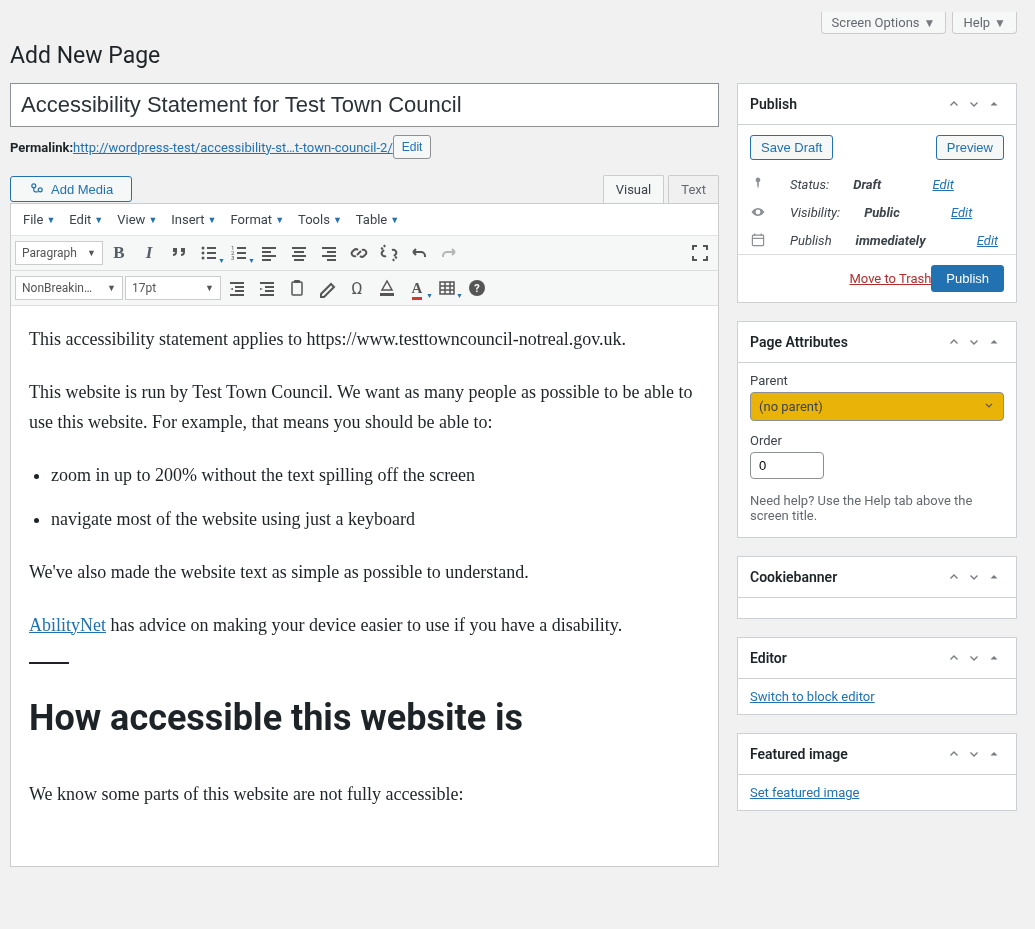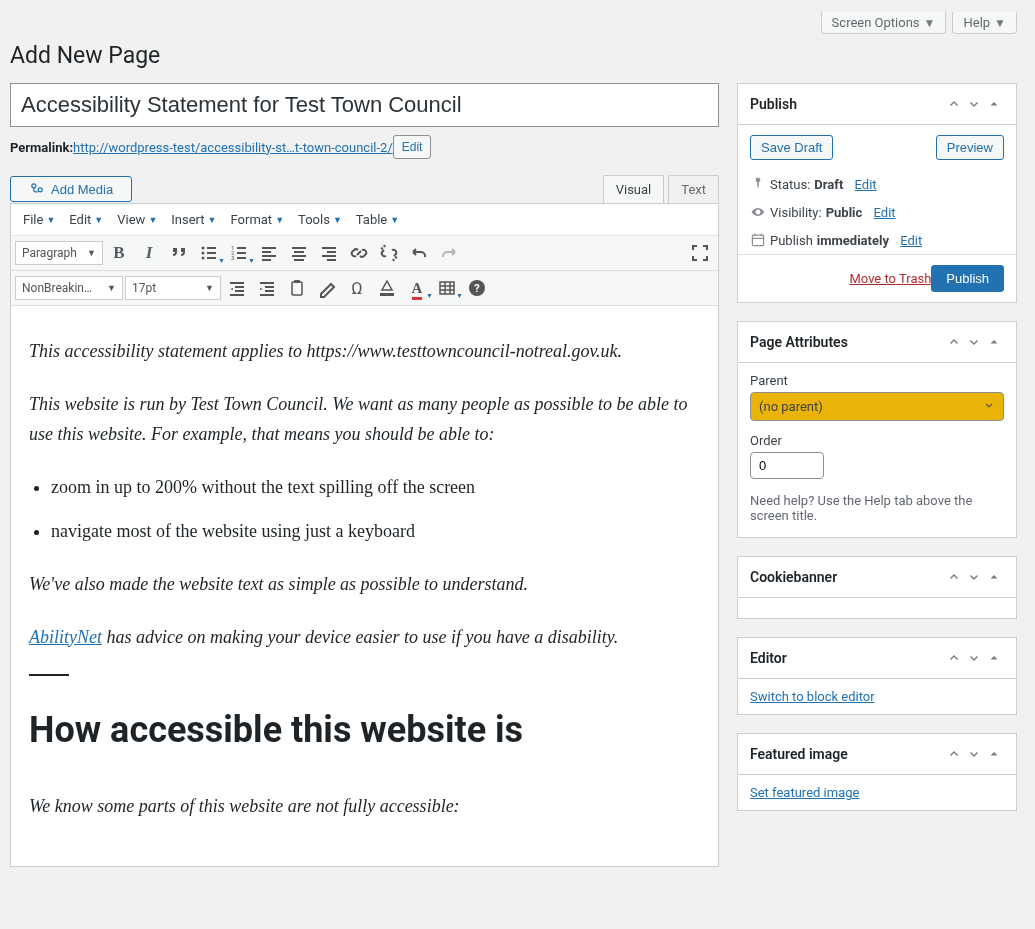--- a/index.html
+++ b/index.html
@@ -62,39 +62,39 @@
   .dd.w1 { width:88px; }
   .dd.w2 { width:108px; }
   .dd.w3 { width:96px; }
   .tb-btn { width:28px; height:28px; display:flex; align-items:center; justify-content:center; cursor:pointer; color:#555d66; position:relative; }
   .tb-btn svg { width:20px; height:20px; }
   .tb-spacer { flex:1; }
   .content-area {
     background:#fff; padding:18px 18px 18px 18px; min-height:560px;
     font-family: Georgia, serif; font-size:18px; color:#1d2327; line-height:1.7;
   }
-  .content-area p { margin:12px 0 22px 0;font-style:italic; }
+  .content-area p { margin:0 0 22px 0; }
   .content-area ul { margin:0 0 22px 22px; padding:0; }
   .content-area li { margin-bottom:14px; }
   .content-area a { color:#2271b1; text-decoration:underline; }
   .content-area hr { width:40px; border:none; border-top:2px solid #1d2327; margin:18px 0 24px 0; }
   .content-area h2 { font-family: -apple-system, BlinkMacSystemFont, "Segoe UI", Roboto, sans-serif; font-size:36px; font-weight:700; margin:0 0 30px 0; color:#1d2327; }
 
   
   .panel { background:#fff; border:1px solid #ccd0d4; }
   .panel-head { display:flex; align-items:center; padding:10px 12px; border-bottom:1px solid #ccd0d4; }
   .panel-title { font-weight:600; font-size:14px; color:#1d2327; flex:1; }
   .panel-body { padding:10px 12px; }
   .panel-foot { border-top:1px solid #ddd; padding:10px 12px; display:flex; align-items:center; justify-content:flex-end; }
   .chev-btn { width:20px; height:20px; display:flex; align-items:center; justify-content:center; cursor:pointer; color:#787c82; }
   .chev-btn svg { width:14px; height:14px; }
   .btn-secondary { border:1px solid #2271b1; background:#f6f7f7; color:#2271b1; padding:4px 10px; font-size:13px; border-radius:3px; cursor:pointer; }
   .btn-primary { border:1px solid #2271b1; background:#2271b1; color:#fff; padding:5px 14px; font-size:13px; border-radius:3px; cursor:pointer; }
   .pub-actions-top { display:flex; justify-content:space-between; padding:10px 12px; }
-  .misc-row { display:flex; align-items:center; gap:4px; padding:6px 12px; font-size:13px; }
+  .misc-row { display:flex; align-items:center; gap:24px; padding:6px 12px; font-size:13px;font-style:italic; }
   .misc-row .ico { width:16px; height:16px; color:#8c8f94; flex:none; }
   .misc-row a { color:#2271b1; text-decoration:underline; }
   .trash-link { color:#b32d2e; text-decoration:underline; cursor:pointer; }
   .select {
     width:100%; border:1px solid #8c8f94; background:#eab308; padding:6px 8px;
     font-size:13px; border-radius:4px; display:flex; justify-content:space-between; align-items:flex-end; cursor:pointer;
   }
   .num-input { width:74px; border:1px solid #8c8f94; background:#fff; padding:5px 8px; font-size:13px; border-radius:4px; }
   .label { font-size:13px; color:#3c434a; margin-bottom:4px; display:block; }
   .link { color:#2271b1; text-decoration:underline; cursor:pointer; font-size:13px; }

